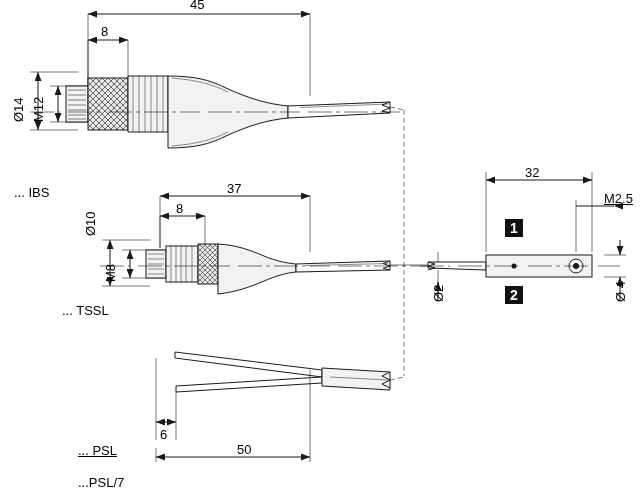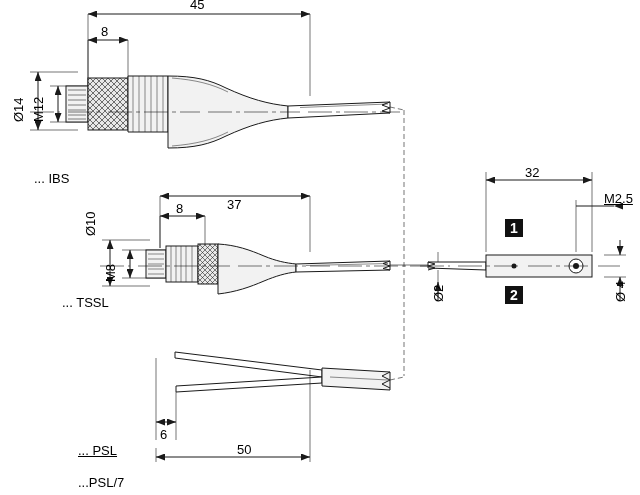--- a/index.html
+++ b/index.html
@@ -169,27 +169,27 @@
       <line x1="620" y1="240" x2="620" y2="255" marker-end="url(#arrEnd)"></line>
 
       <path d="M420,266 L450,266 M458,266 L520,266 M528,266 L590,266 M598,266 L620,266" stroke-width="0.6" stroke-dasharray="24 4 4 4"></path>
     </g>
   </svg>
 
   <div class="dim" style="left:190px;top:-2px;">45</div>
   <div class="dim" style="left:101px;top:25px;">8</div>
   <div class="dim rot" style="left:12px;top:122px;transform:rotate(-90deg);">Ø14</div>
   <div class="dim rot" style="left:32px;top:122px;transform:rotate(-90deg);">M12</div>
-  <div class="lbl" style="left:14px;top:172px;margin-left:20px;">... IBS</div>
-
-  <div class="dim" style="left:227px;top:182px;margin-top:16px;">37</div>
+  <div class="lbl" style="left:14px;top:186px;">... IBS</div>
+
+  <div class="dim" style="left:227px;top:182px;">37</div>
   <div class="dim" style="left:176px;top:202px;">8</div>
   <div class="dim rot" style="left:84px;top:236px;transform:rotate(-90deg);">Ø10</div>
   <div class="dim rot" style="left:104px;top:282px;transform:rotate(-90deg);">M8</div>
-  <div class="lbl" style="left:62px;top:296px;">... TSSL</div>
+  <div class="lbl" style="left:62px;top:304px;">... TSSL</div>
 
   <div class="dim" style="left:160px;top:428px;">6</div>
   <div class="dim" style="left:225px;top:443px;margin-left:12px;">50</div>
   <div class="lbl" style="left:78px;top:444px;text-decoration:underline;">... PSL</div>
   <div class="lbl" style="left:78px;top:476px;">...PSL/7</div>
 
   <div class="dim" style="left:525px;top:166px;">32</div>
   <div class="dim" style="left:604px;top:192px;text-decoration:underline;">M2.5</div>
   <div class="dim rot" style="left:432px;top:302px;transform:rotate(-90deg);">Ø2</div>
   <div class="dim rot" style="left:614px;top:302px;transform:rotate(-90deg);">Ø 4</div>

